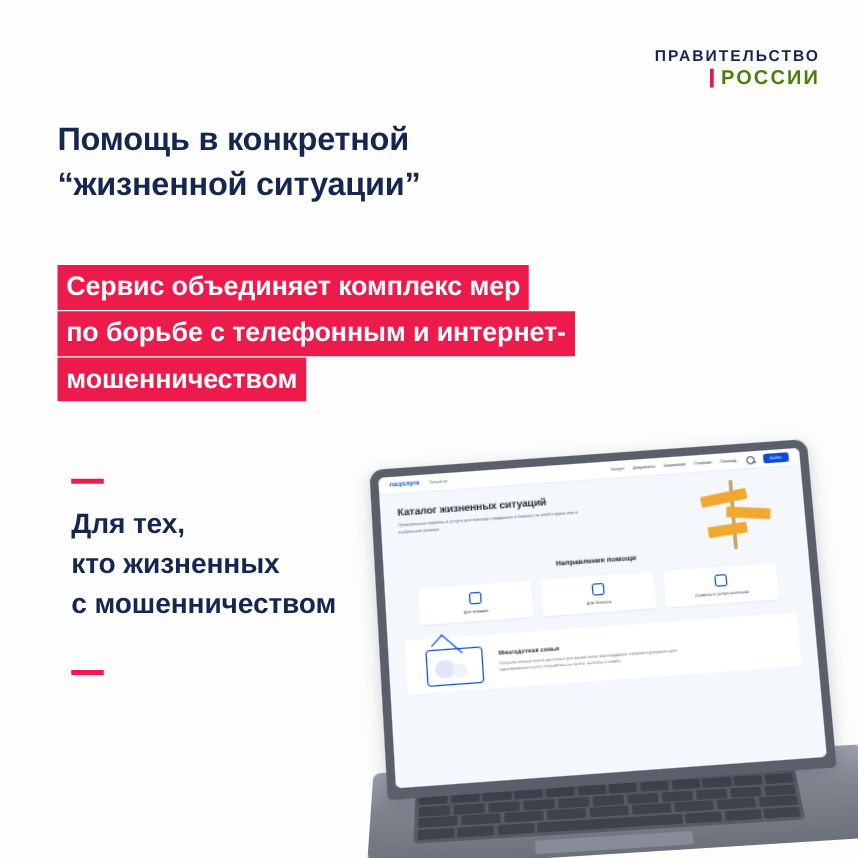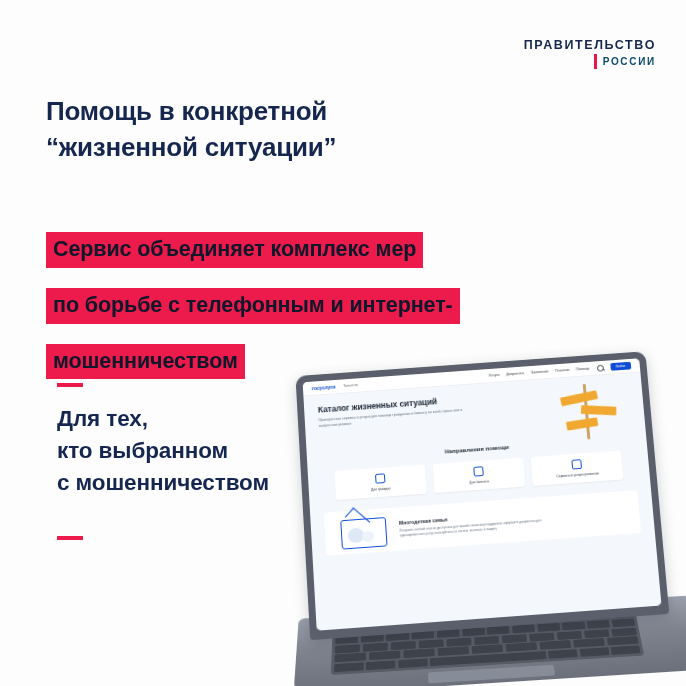--- a/index.html
+++ b/index.html
@@ -42,23 +42,23 @@
     justify-content: flex-end;
     margin-top: 2px;
   }
   .logo-bar {
     width: 3px;
     height: 15px;
     background: #e8174a;
     margin-right: 6px;
   }
   .logo-line2 {
-    font-size: 10px;
+    font-size: 16px;
     letter-spacing: 1.7px;
-    color: #0c4a6e;
+    color: #4d7c0f;
     font-weight: 700;
   }
 
   
   .headline {
     position: absolute;
     left: 46px;
     top: 94px;
     width: 560px;
     color: #16274f;
@@ -74,28 +74,27 @@
   
   .pink-block {
     position: absolute;
     left: 46px;
     top: 212px;
     width: 520px;
   }
   .pink-block .pl {
     display: table;
     background: #ec1b4b;
-    color: #0f172a;
+    color: #ffffff;
     font-weight: 700;
     font-size: 21.5px;
     line-height: 1.34;
     padding: 3px 7px 4px 7px;
     margin-bottom: 1px;
     letter-spacing: -0.1px;
-    margin-top: 20px;
   }
 
   
   .bullet {
     position: absolute;
     left: 57px;
   }
   .bullet .dash {
     width: 26px;
     height: 4px;
@@ -398,21 +397,21 @@
   <div class="pink-block">
     <div class="pl">Сервис объединяет комплекс мер</div>
     <div class="pl">по борьбе с телефонным и интернет-</div>
     <div class="pl">мошенничеством</div>
   </div>
 
   <div class="bullet" id="bullet-1">
     <div class="dash"></div>
     <div class="btext">
       <span>Для тех,</span>
-      <span>кто выбранном</span>
+      <span>кто жизненных</span>
       <span>с мошенничеством</span>
     </div>
   </div>
 
   <div class="bullet" id="bullet-2">
     <div class="dash"></div>
   </div>
 
   <div class="laptop">
 

